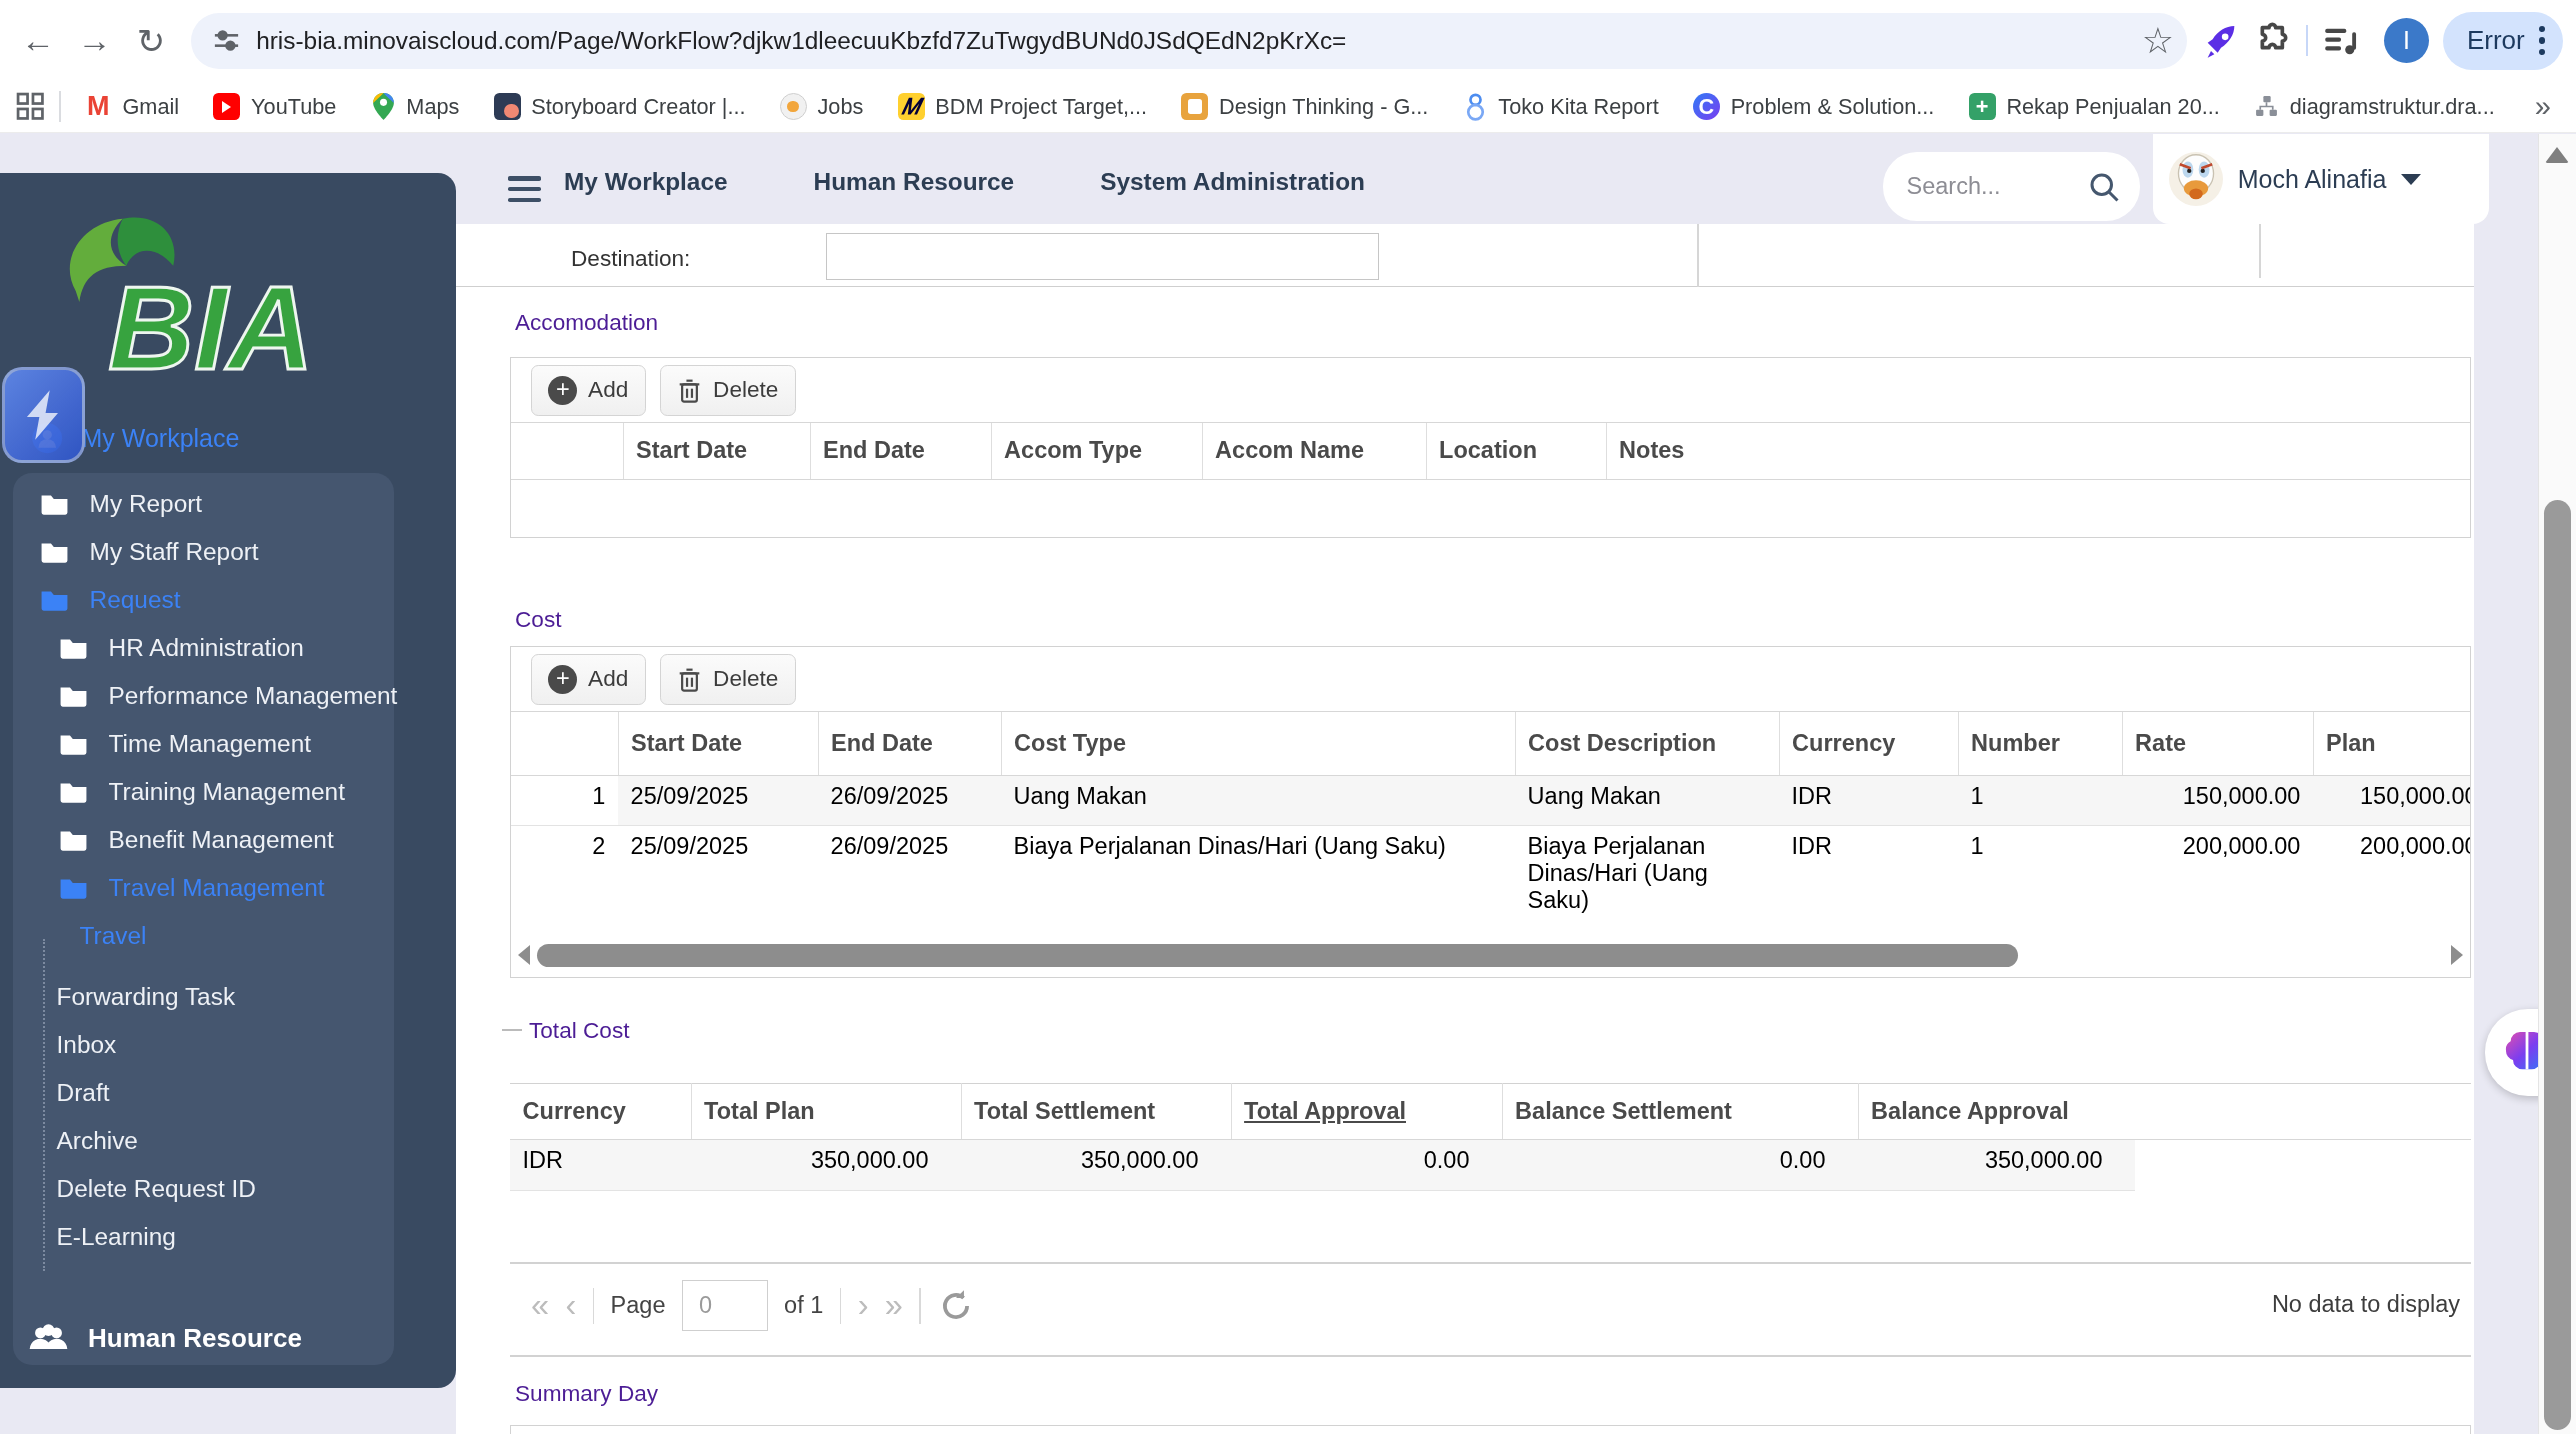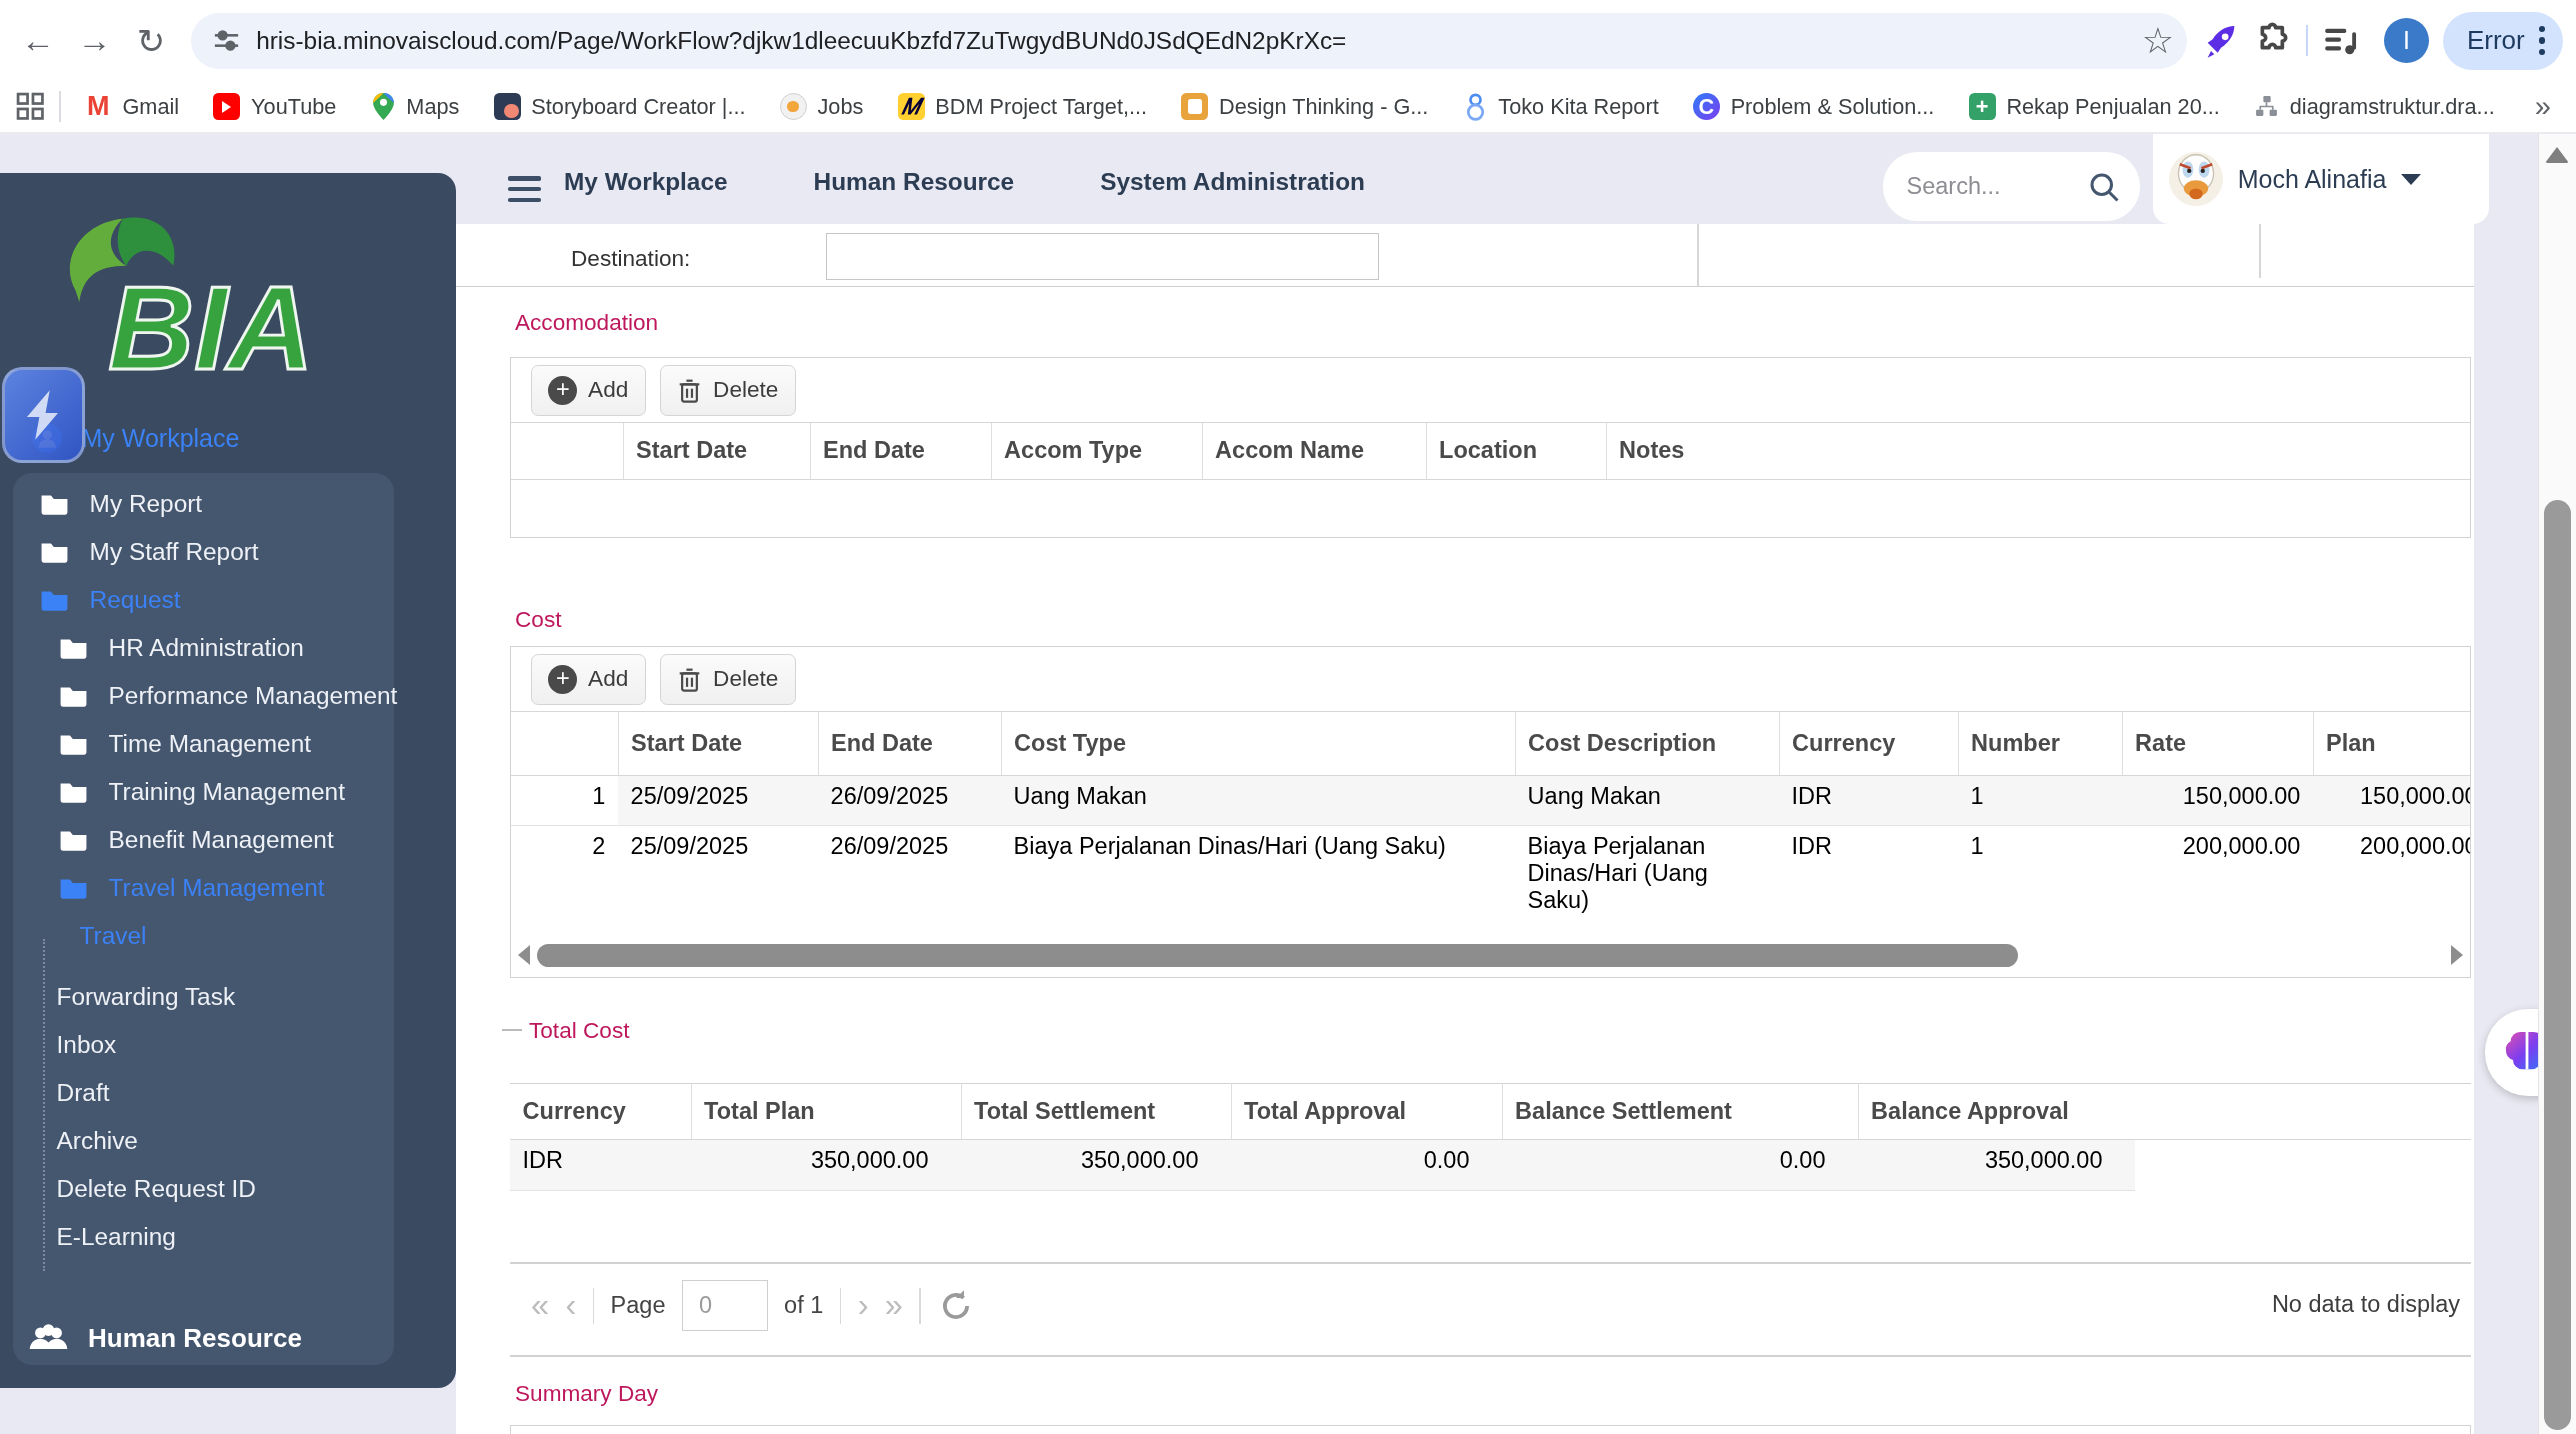--- a/index.html
+++ b/index.html
@@ -35,21 +35,21 @@
   #sidepanel { position:absolute; left:12.6px; top:300px; width:381px; height:892px; background:#45566f; border-radius:19px; padding-top:7.2px; }
   .sitem { height:48px; display:flex; align-items:center; font-size:24.4px; color:#eef1f6; white-space:nowrap; }
   .sitem.active { color:#3b82f6; }
   .folder { width:31px; height:23.5px; margin-right:20px; flex:0 0 auto; }
   .ind0 { padding-left:26px; } .ind1 { padding-left:45px; } .indT { padding-left:67px; } .indB { padding-left:44px; }
   #hr-footer { position:absolute; left:27px; top:1149px; display:flex; align-items:center; gap:18px; color:#fff; font-size:26px; font-weight:bold; }
   .treeline { position:absolute; left:30px; top:466px; height:332px; border-left:2.7px dotted #7c8aa0; }
 
   
   #content { left:456px; top:224px; width:2018px; height:1211px; background:#fff; }
-  .seclbl { font-size:22.6px; color:#be185d; }
+  .seclbl { font-size:22.6px; color:#4c1d95; }
   .gridbox { position:absolute; border:1.8px solid #d2d2d2; background:#fff; }
   .gtoolbar { border-bottom:1.8px solid #d7d7d7; display:flex; align-items:center; gap:14.4px; padding:0 20px; }
   .gbtn { height:51px; background:linear-gradient(#fbfbfb,#f0f0f0); border:1.8px solid #d4d4d4; border-radius:7.2px; display:flex; align-items:center; gap:10.8px; padding:0 16.3px; font-size:22.6px; color:#3c3c3c; }
   table.grid { border-collapse:collapse; table-layout:fixed; width:100%; }
   table.grid th { font-size:23.5px; font-weight:bold; color:#4a4a4a; border-right:1.8px solid #dedede; text-align:left; padding:0 12.6px; white-space:nowrap; overflow:hidden; }
   table.grid td { font-size:23.5px; color:#000; padding:7.2px 12.6px; vertical-align:top; }
   .num { text-align:right; }
   .hdr-row th { border-bottom:1.8px solid #d7d7d7; }
   .hscroll { position:absolute; left:0; right:0; bottom:3.6px; height:36px; display:flex; align-items:center; }
   .hthumb { height:23.5px; background:#8d8d8d; border-radius:11.7px; }
@@ -370,21 +370,21 @@
           <col style="width:271px">
           <col style="width:356px">
           <col style="width:277px">
           <col>
         </colgroup>
       <tbody>
           <tr class="hdr-row" style="height:56px;">
         <th>Currency</th>
         <th class="num" style="padding-right:40px;">Total Plan</th>
         <th>Total Settlement</th>
-        <th class="num" style="padding-right:32.5px;">Total Approval</th>
+        <th class="num" style="padding-right:32.5px;text-decoration:underline;">Total Approval</th>
         <th>Balance Settlement</th>
         <th style="border-right:none;">Balance Approval</th>
         <th style="border-right:none;"></th>
       </tr>
       <tr style="height:51px;">
         <td style="background:#f6f6f6;border-bottom:1.8px solid #e3e3e3;">IDR</td>
         <td class="num" style="background:#f6f6f6;border-bottom:1.8px solid #e3e3e3;padding-right:32.5px;">350,000.00</td>
         <td class="num" style="background:#f6f6f6;border-bottom:1.8px solid #e3e3e3;padding-right:32.5px;">350,000.00</td>
         <td class="num" style="background:#f6f6f6;border-bottom:1.8px solid #e3e3e3;padding-right:32.5px;">0.00</td>
         <td class="num" style="background:#f6f6f6;border-bottom:1.8px solid #e3e3e3;padding-right:32.5px;">0.00</td>

